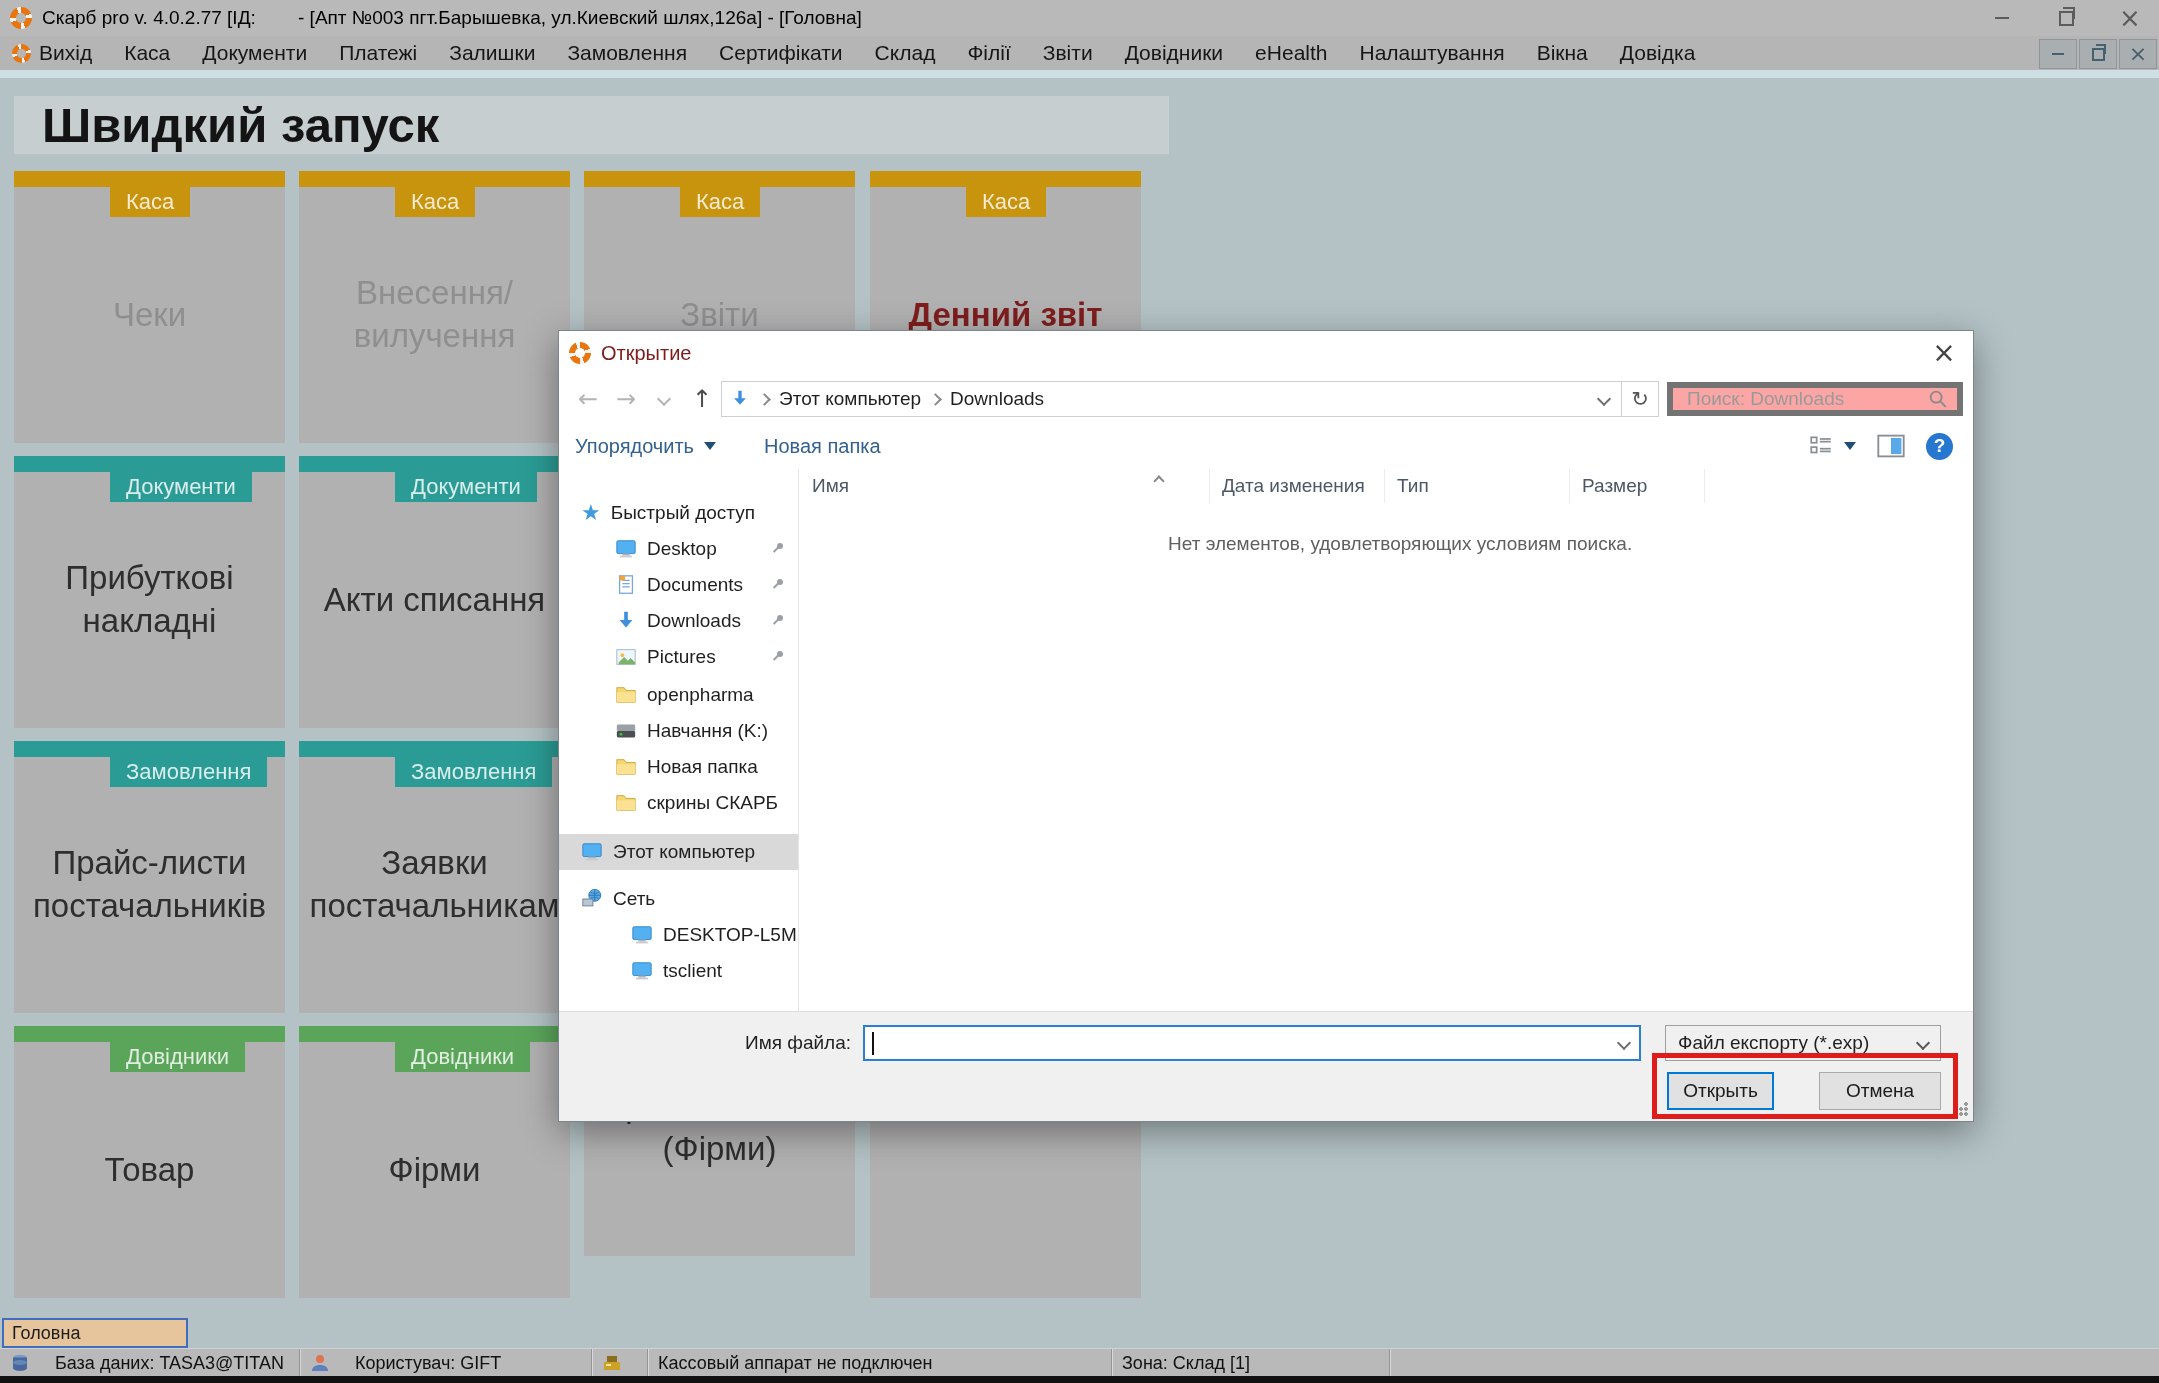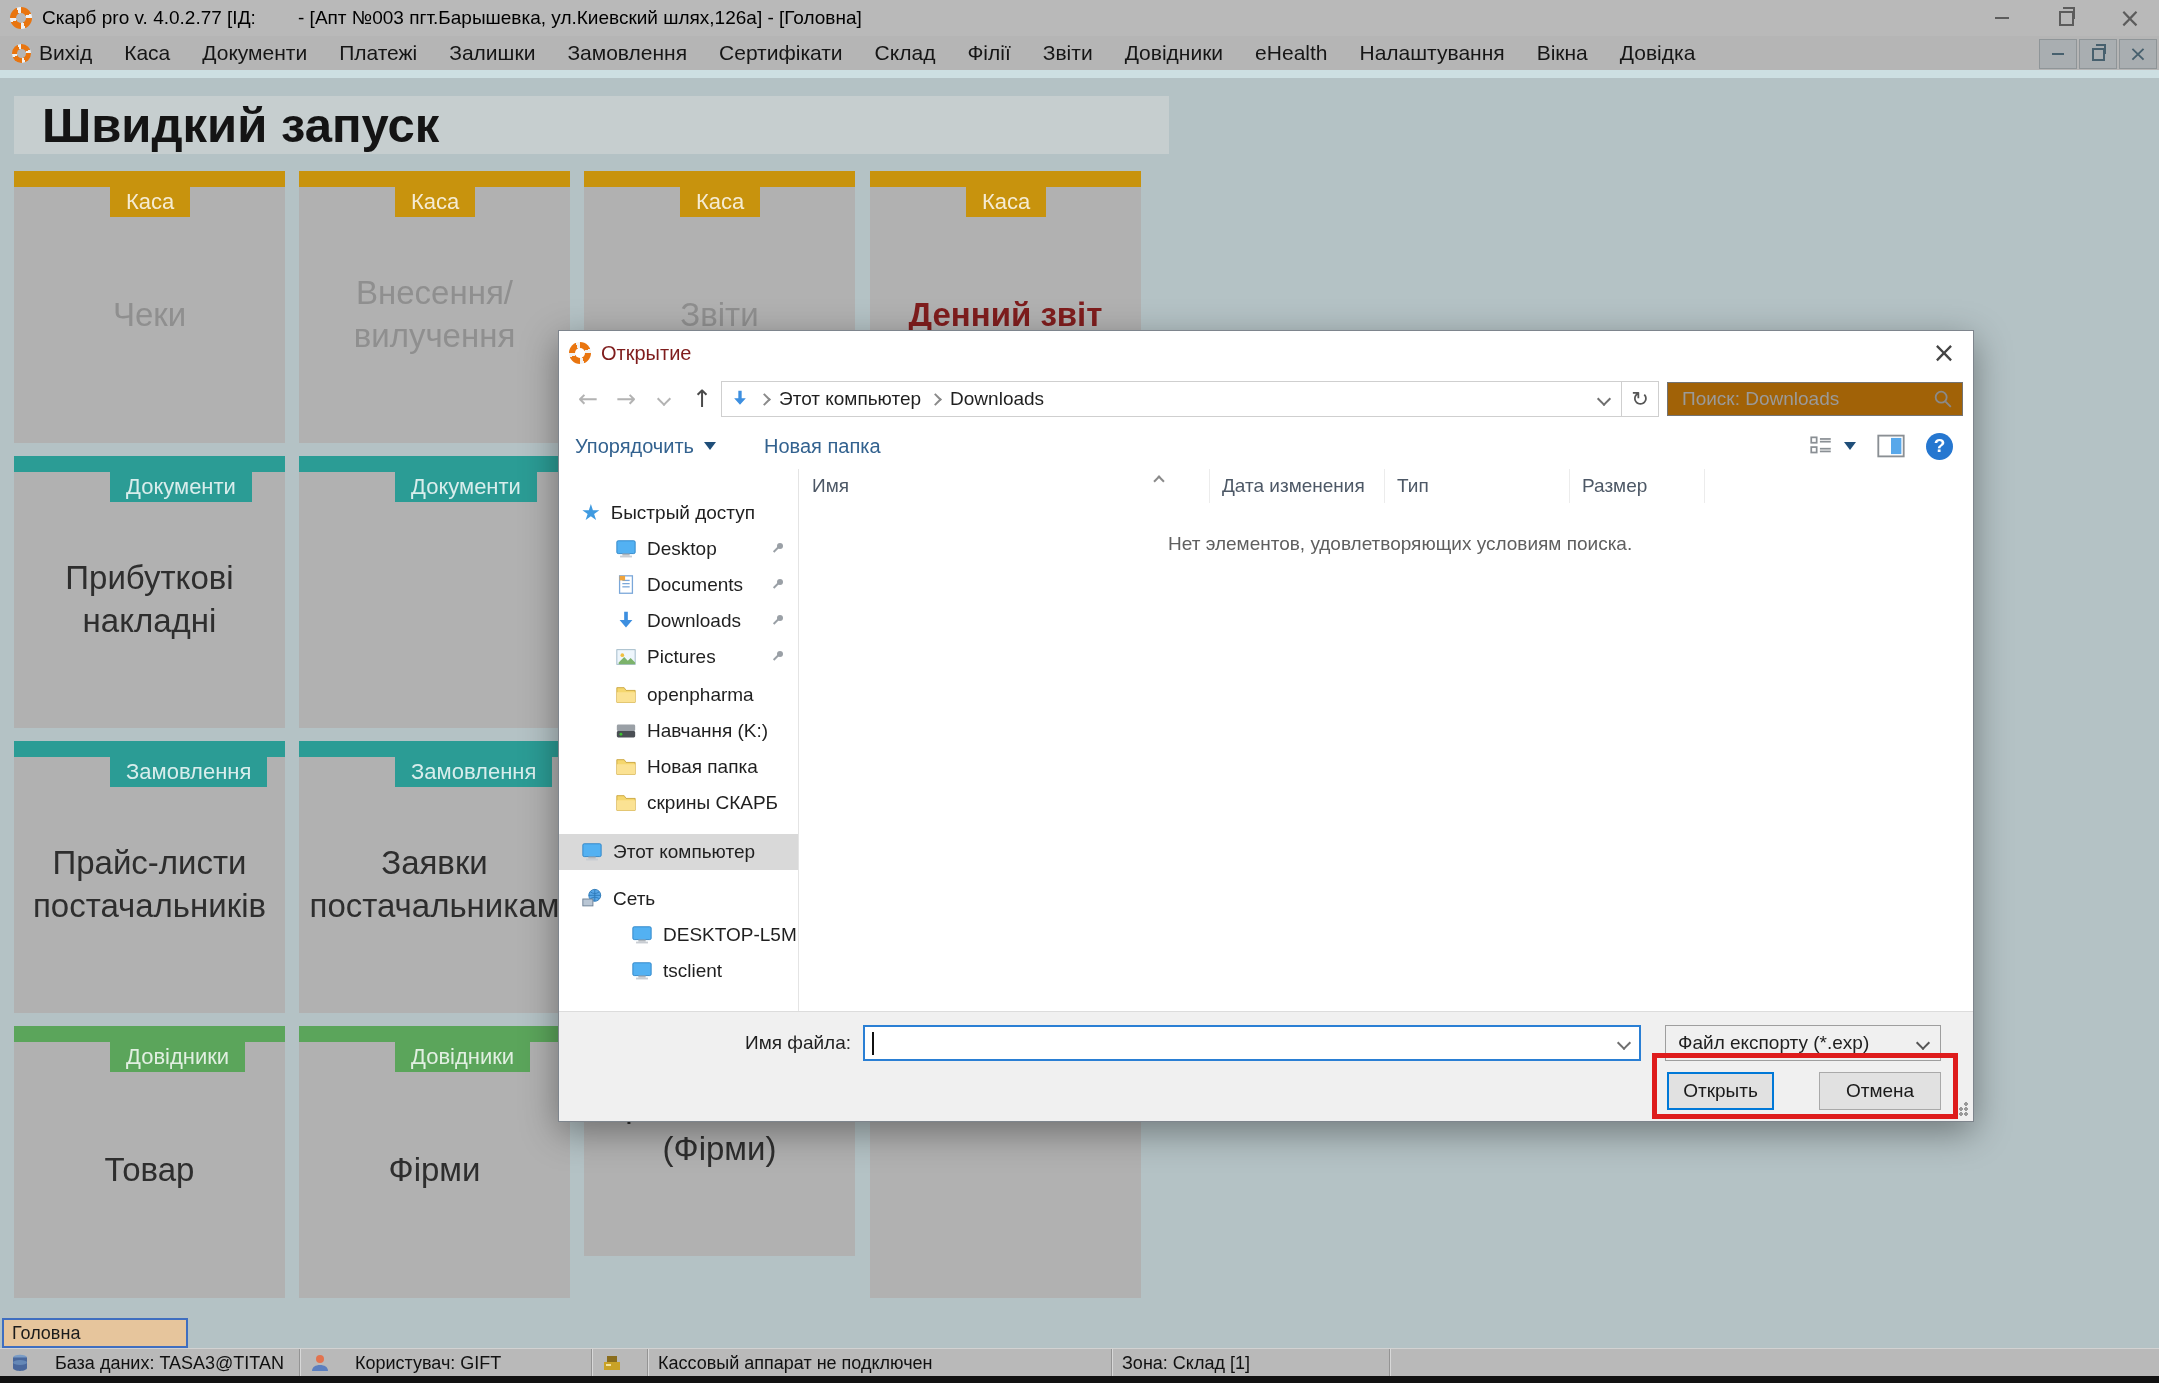--- a/index.html
+++ b/index.html
@@ -56,21 +56,21 @@
   .navbtn.active{color:#4a4a4a;}
   .cvd,.cvr,.cvu{display:inline-block;width:8px;height:8px;border-right:2px solid #6f6f6f;border-bottom:2px solid #6f6f6f;}
   .cvd{transform:rotate(45deg);}
   .cvr{transform:rotate(-45deg);width:7px;height:7px;border-color:#8a8a8a;}
   .cvu{transform:rotate(-135deg);}
   .addr{flex:1;height:34px;border:1px solid #cfcfcf;background:#fff;display:flex;align-items:center;gap:10px;padding-left:8px;font-size:19px;color:#1f1f1f;}
   .addr .seg{display:flex;align-items:center;gap:10px;}
   .addr .spacer{flex:1;}
   .addr .ddseg{width:34px;height:100%;display:flex;align-items:center;justify-content:center;}
   .refreshbox{width:36px;height:34px;border:1px solid #cfcfcf;border-left:none;background:#fff;display:flex;align-items:center;justify-content:center;font-family:"DejaVu Sans",sans-serif;font-size:21px;color:#555;}
-  .searchbox{width:296px;height:34px;border:1px solid #737373;background:#a16207;margin-left:8px;display:flex;align-items:center;padding:0 8px 0 12px;box-sizing:border-box;}
+  .searchbox{width:296px;height:34px;border:6px solid #737373;background:#fca5a5;margin-left:8px;display:flex;align-items:center;padding:0 8px 0 12px;box-sizing:border-box;}
   .searchbox input{flex:1;border:none;outline:none;font-size:19px;color:#222;font-family:"Liberation Sans",sans-serif;background:transparent;min-width:0;}
   .searchbox input::placeholder{color:#9a9a9a;opacity:1;}
   .dlg-toolbar{position:absolute;left:0;top:92px;right:0;height:46px;border-bottom:1px solid #ebebeb;display:flex;align-items:center;padding-left:16px;font-size:20px;color:#33628f;}
   .tb-item{display:flex;align-items:center;gap:10px;}
   .tri{width:0;height:0;border-left:6px solid transparent;border-right:6px solid transparent;border-top:8px solid #1f4e79;}
   .tb-right{position:absolute;right:20px;top:0;height:46px;display:flex;align-items:center;gap:20px;}
   .helpbtn{width:27px;height:27px;border-radius:50%;background:#2677d0;color:#fff;font-weight:bold;font-size:19px;display:flex;align-items:center;justify-content:center;}
   .dlg-body{position:absolute;left:0;top:138px;right:0;height:544px;background:#fff;}
   .sidebar{position:absolute;left:0;top:0;width:240px;height:100%;border-right:1px solid #e4e4e4;box-sizing:border-box;overflow:hidden;}
   .side-item{height:36px;display:flex;align-items:center;gap:10px;font-size:19px;color:#1f1f1f;padding-left:22px;position:relative;white-space:nowrap;}
@@ -220,20 +220,21 @@
   </div>
 
   <div class="tile c-teal" style="left:14px;top:456px;">
     <div class="tile-bar"></div>
     <div class="tile-tab">Документи</div>
     <div class="tile-label">Прибуткові накладні</div>
   </div>
   <div class="tile c-teal" style="left:299px;top:456px;">
     <div class="tile-bar"></div>
     <div class="tile-tab">Документи</div>
+    <div class="tile-label">Акти списання</div>
   </div>
 
   <div class="tile c-teal" style="left:14px;top:741px;">
     <div class="tile-bar"></div>
     <div class="tile-tab">Замовлення</div>
     <div class="tile-label">Прайс-листи постачальників</div>
   </div>
   <div class="tile c-teal" style="left:299px;top:741px;">
     <div class="tile-bar"></div>
     <div class="tile-tab">Замовлення</div>

